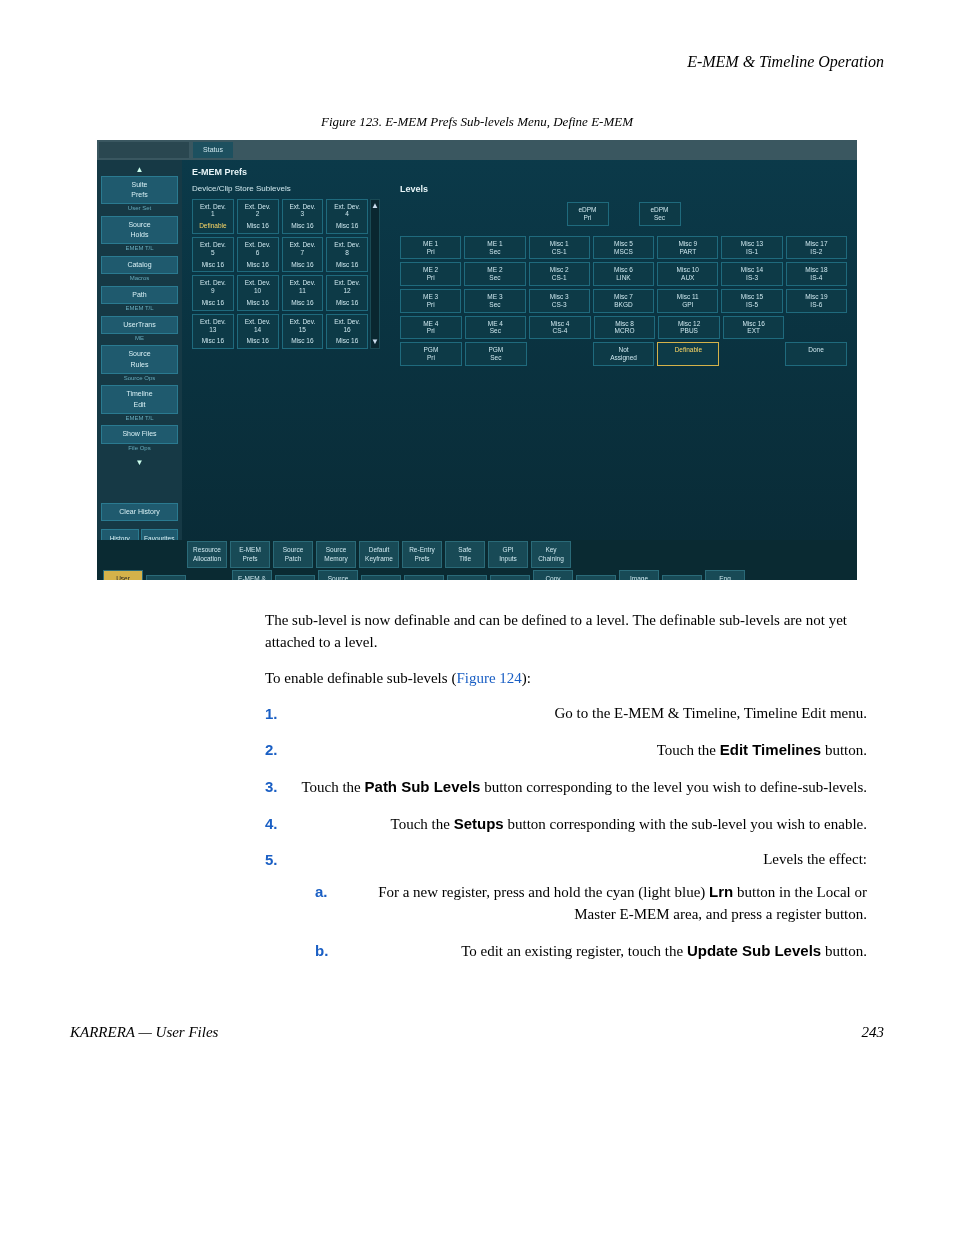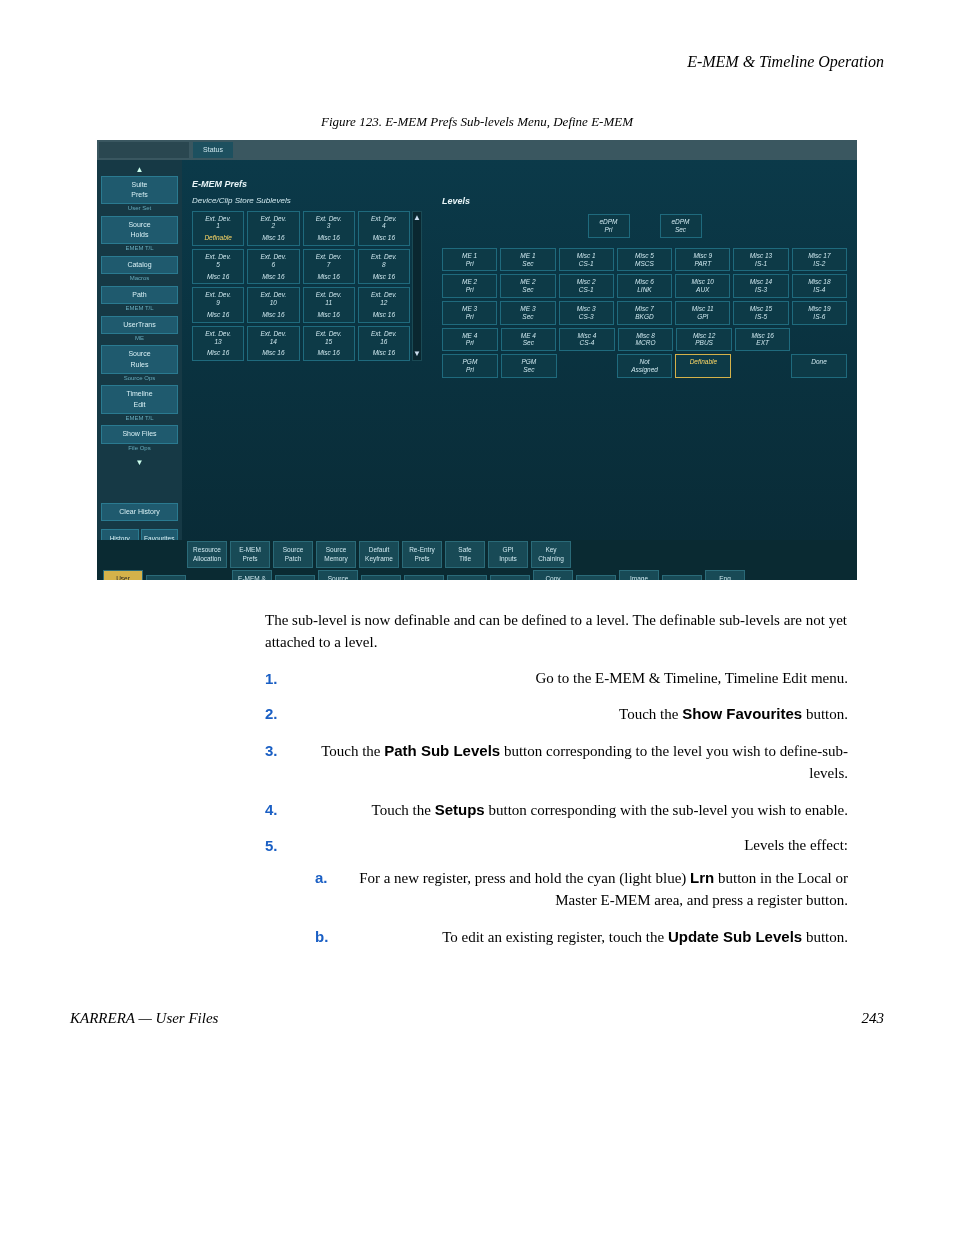--- a/index.html
+++ b/index.html
@@ -53,27 +53,26 @@
     background: #1f5a6e; border: 1px solid #2a7a90;
     font-size: 7px; text-align: center; padding: 3px 1px; color:#d8f0f5;
   }
   .ss-nav-crumb { font-size:6px; color:#6ab; text-align:center; margin-bottom:3px;}
   .ss-nav-arrow { text-align:center; color:#cfe; height:12px; }
   .ss-clear { margin-top:auto; }
   .ss-hist-row { display:flex; gap:2px; }
   .ss-hist-row .ss-nav-btn { flex:1; padding:4px 1px; font-size:6.5px;}
   .ss-main {
     position: absolute; left: 85px; right:0; top:20px; bottom:40px;
-    padding: 18px 10px;
-    font-style: italic;
+    padding: 6px 10px;
   }
   .ss-title { font-weight:bold; font-size:9px; margin-bottom:4px; color:#e8f5f8;}
   .ss-subtitle { font-size:8px; margin-bottom:4px; color:#d0e8ee;}
   .ss-two-col { display:flex; gap:20px; }
-  .ss-panel-left { width: 230px; }
+  .ss-panel-left { width: 188px; }
   .ss-panel-right { flex:1; }
   .ss-levels-title { font-weight:bold; font-size:9px; margin-bottom:6px; color:#e8f5f8;}
   .ss-scroll { display:flex; gap:2px; }
   .ss-scroll-body { flex:1; display:flex; flex-direction:column; gap:3px; }
   .ss-scroll-bar { width:10px; background:#0a2730; border:1px solid #1a4a55; display:flex; flex-direction:column; justify-content:space-between; align-items:center; padding:2px 0;}
   .ss-scroll-arrow { color:#cde; font-size:8px; line-height:1;}
   .ss-row4 { display:flex; gap:3px; }
   .ss-cell {
     flex:1; background:#0d3a47; border:1px solid #1f6a7d;
     text-align:center; padding:3px 1px; font-size:6.5px; line-height:1.2;
@@ -88,21 +87,21 @@
   }
   .ss-lvl-grid { display:flex; flex-direction:column; gap:3px; }
   .ss-lvl-row { display:flex; gap:3px; }
   .ss-lvl-row .ss-lvl-cell { width: auto; flex: 1; }
   .ss-lvl-cell.definable { border-color:#d4b24a; color:#ffd966;}
   .ss-lvl-cell.empty { background:transparent; border:transparent; }
   .ss-bottom { position:absolute; left:0; right:0; bottom:0; height:40px; background:#0a2a32; display:flex; flex-direction:column;}
   .ss-bottom-row { flex:1; display:flex; align-items:center; padding:1px 4px; gap:3px;}
   .ss-bbtn { background:#184a56; border:1px solid #2a6a78; font-size:6.5px; text-align:center; padding:3px 2px; min-width:40px;}
   .ss-bbtn.sel { background:#d4b24a; color:#222;}
-  .body-text { margin-left: 195px; margin-right: 36px; }
+  .body-text { margin-left: 195px; margin-right: 17px; }
   .body-text p { margin-bottom: 14px; }
   .note-block { display:flex; gap:18px; margin: 14px 0 20px 0; font-family: Arial, Helvetica, sans-serif; font-size:14px;}
   .note-label { font-weight:bold; min-width:40px;}
   .note-text { flex:1; line-height:1.4;}
   .link { color: #1a5fc4; }
   ol.steps { list-style:none; counter-reset: step; margin-top:8px;}
   ol.steps > li { counter-increment: step; margin-bottom:14px; position:relative; padding-left: 24px; text-align: right;}
   ol.steps > li::before { content: counter(step) "."; position:absolute; left:0; font-family: Arial, sans-serif; font-weight:bold; color:#1a5fc4; }
   ol.substeps { list-style:none; counter-reset:sub; margin-top:10px; margin-left: 26px;}
   ol.substeps > li { counter-increment:sub; margin-bottom:14px; position:relative; padding-left:24px;}
@@ -330,25 +329,28 @@
         <div class="ss-bbtn">Router</div>
         <div class="ss-bbtn">Eng<br>Setup</div>
       </div>
   </div>
 </div>
 
 <div class="body-text">
   <p>The sub-level is now definable and can be defined to a level. The definable sub-levels are not yet attached to a level.</p>
 
 
+  <p>
+    <span>To enable definable sub-levels (</span><span class="link">Figure 124</span><span>):</span>
+  </p>
 
   <ol class="steps">
     <li>Go to the E-MEM &amp; Timeline, Timeline Edit menu.</li>
     <li>
-      <span>Touch the </span><span class="sans-bold">Show Favourites</span><span> button.</span>
+      <span>Touch the </span><span class="sans-bold">Edit Timelines</span><span> button.</span>
     </li>
     <li>
       <span>Touch the </span><span class="sans-bold">Path Sub Levels</span><span> button corresponding to the level you wish to define-sub-levels.</span>
     </li>
     <li>
       <span>Touch the </span><span class="sans-bold">Setups</span><span> button corresponding with the sub-level you wish to enable.</span>
     </li>
     <li>
       <span>Levels the effect:</span>
       <ol class="substeps">

